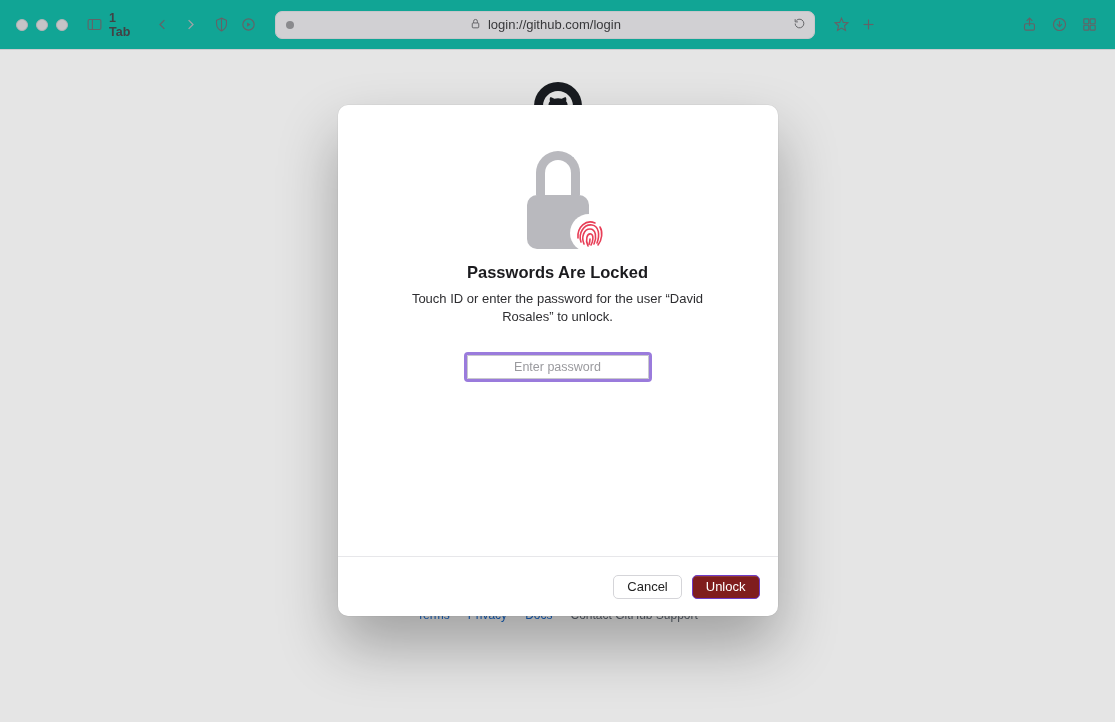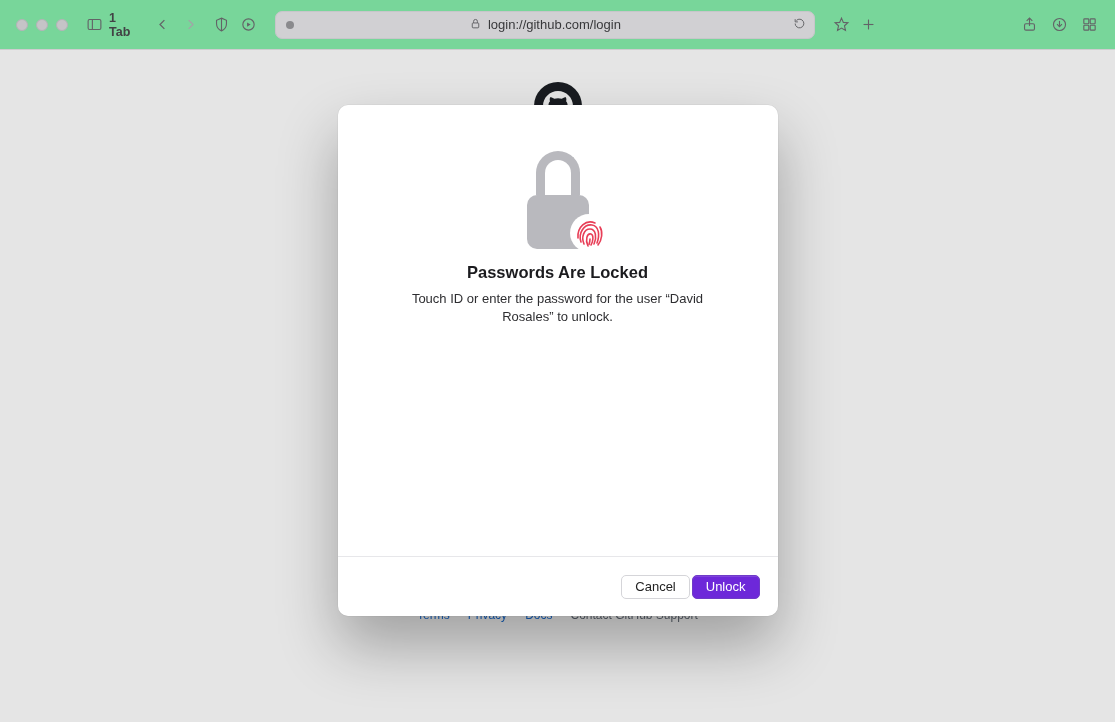--- a/index.html
+++ b/index.html
@@ -10,21 +10,21 @@
   .dim {
     position: absolute; inset: 0;
     background: rgba(0,0,0,0.10);
     z-index: 5;
     pointer-events: none;
   }
 
   
   .toolbar {
     height: 50px;
-    background: #86efac;
+    background: #14b8a6;
     border-bottom: 1px solid #e6e5e8;
     display: flex;
     align-items: center;
     padding: 0 12px 0 16px;
     gap: 6px;
     color: #5e5e61;
     position: relative;
   }
   .traffic { display: flex; gap: 8px; margin-right: 10px; }
   .traffic-dot {
@@ -125,29 +125,29 @@
     border-radius:1px;
     font-size:12.5px; text-align:center;
     color:#222;
     background:#fff;
   }
   .pw-input::placeholder { color:#9a9a9e; }
 
   .modal-footer {
     height:60px; border-top:1px solid #e7e7ea;
     display:flex; align-items:center; justify-content:flex-end;
-    gap:2px; padding:0 18px;
+    gap:10px; padding:0 18px;
   }
   .btn {
     height:24px; padding:0 13px; font-size:13px;
     border-radius:5px; border:1px solid #d5d5d9; background:#fff;
     color:#222; display:flex; align-items:center;
   }
   .btn.primary {
-    background:#6d28d9; border-color:#6f3bc7; color:#fff; font-weight:500;
+    background:#7f1d1d; border-color:#6f3bc7; color:#fff; font-weight:500;
     box-shadow: inset 0 0.5px 0 rgba(255,255,255,0.25);
   }
 </style>
 </head>
 <body>
 
 <div class="toolbar">
   <div class="traffic">
     <div class="traffic-dot"></div>
     <div class="traffic-dot"></div>
@@ -274,18 +274,19 @@
         <path d="M9 25 C8 14 17 6 26 10"></path>
         <path d="M31 14 C34 19 33 27 29 32"></path>
         <path d="M12 29 C9 20 15 11 23 12 C30 13 31 22 28 30"></path>
         <path d="M15 31 C12 24 15 16 21 16 C27 16 28 25 25 31"></path>
         <path d="M19 33 C16 27 18 20 22 21 C25 22 24 29 22 32"></path>
         <path d="M21 26 C21 28 20.5 30 20 31.5"></path>
       </svg>
     </div>
     <div class="m-title">Passwords Are Locked</div>
     <div class="m-sub">Touch ID or enter the password for the user “David Rosales” to unlock.</div>
+    <input class="pw-input" type="password" placeholder="Enter password" style="">
   </div>
   <div class="modal-footer">
     <button class="btn">Cancel</button>
     <button class="btn primary">Unlock</button>
   </div>
 </div>
 
 </body></html>

